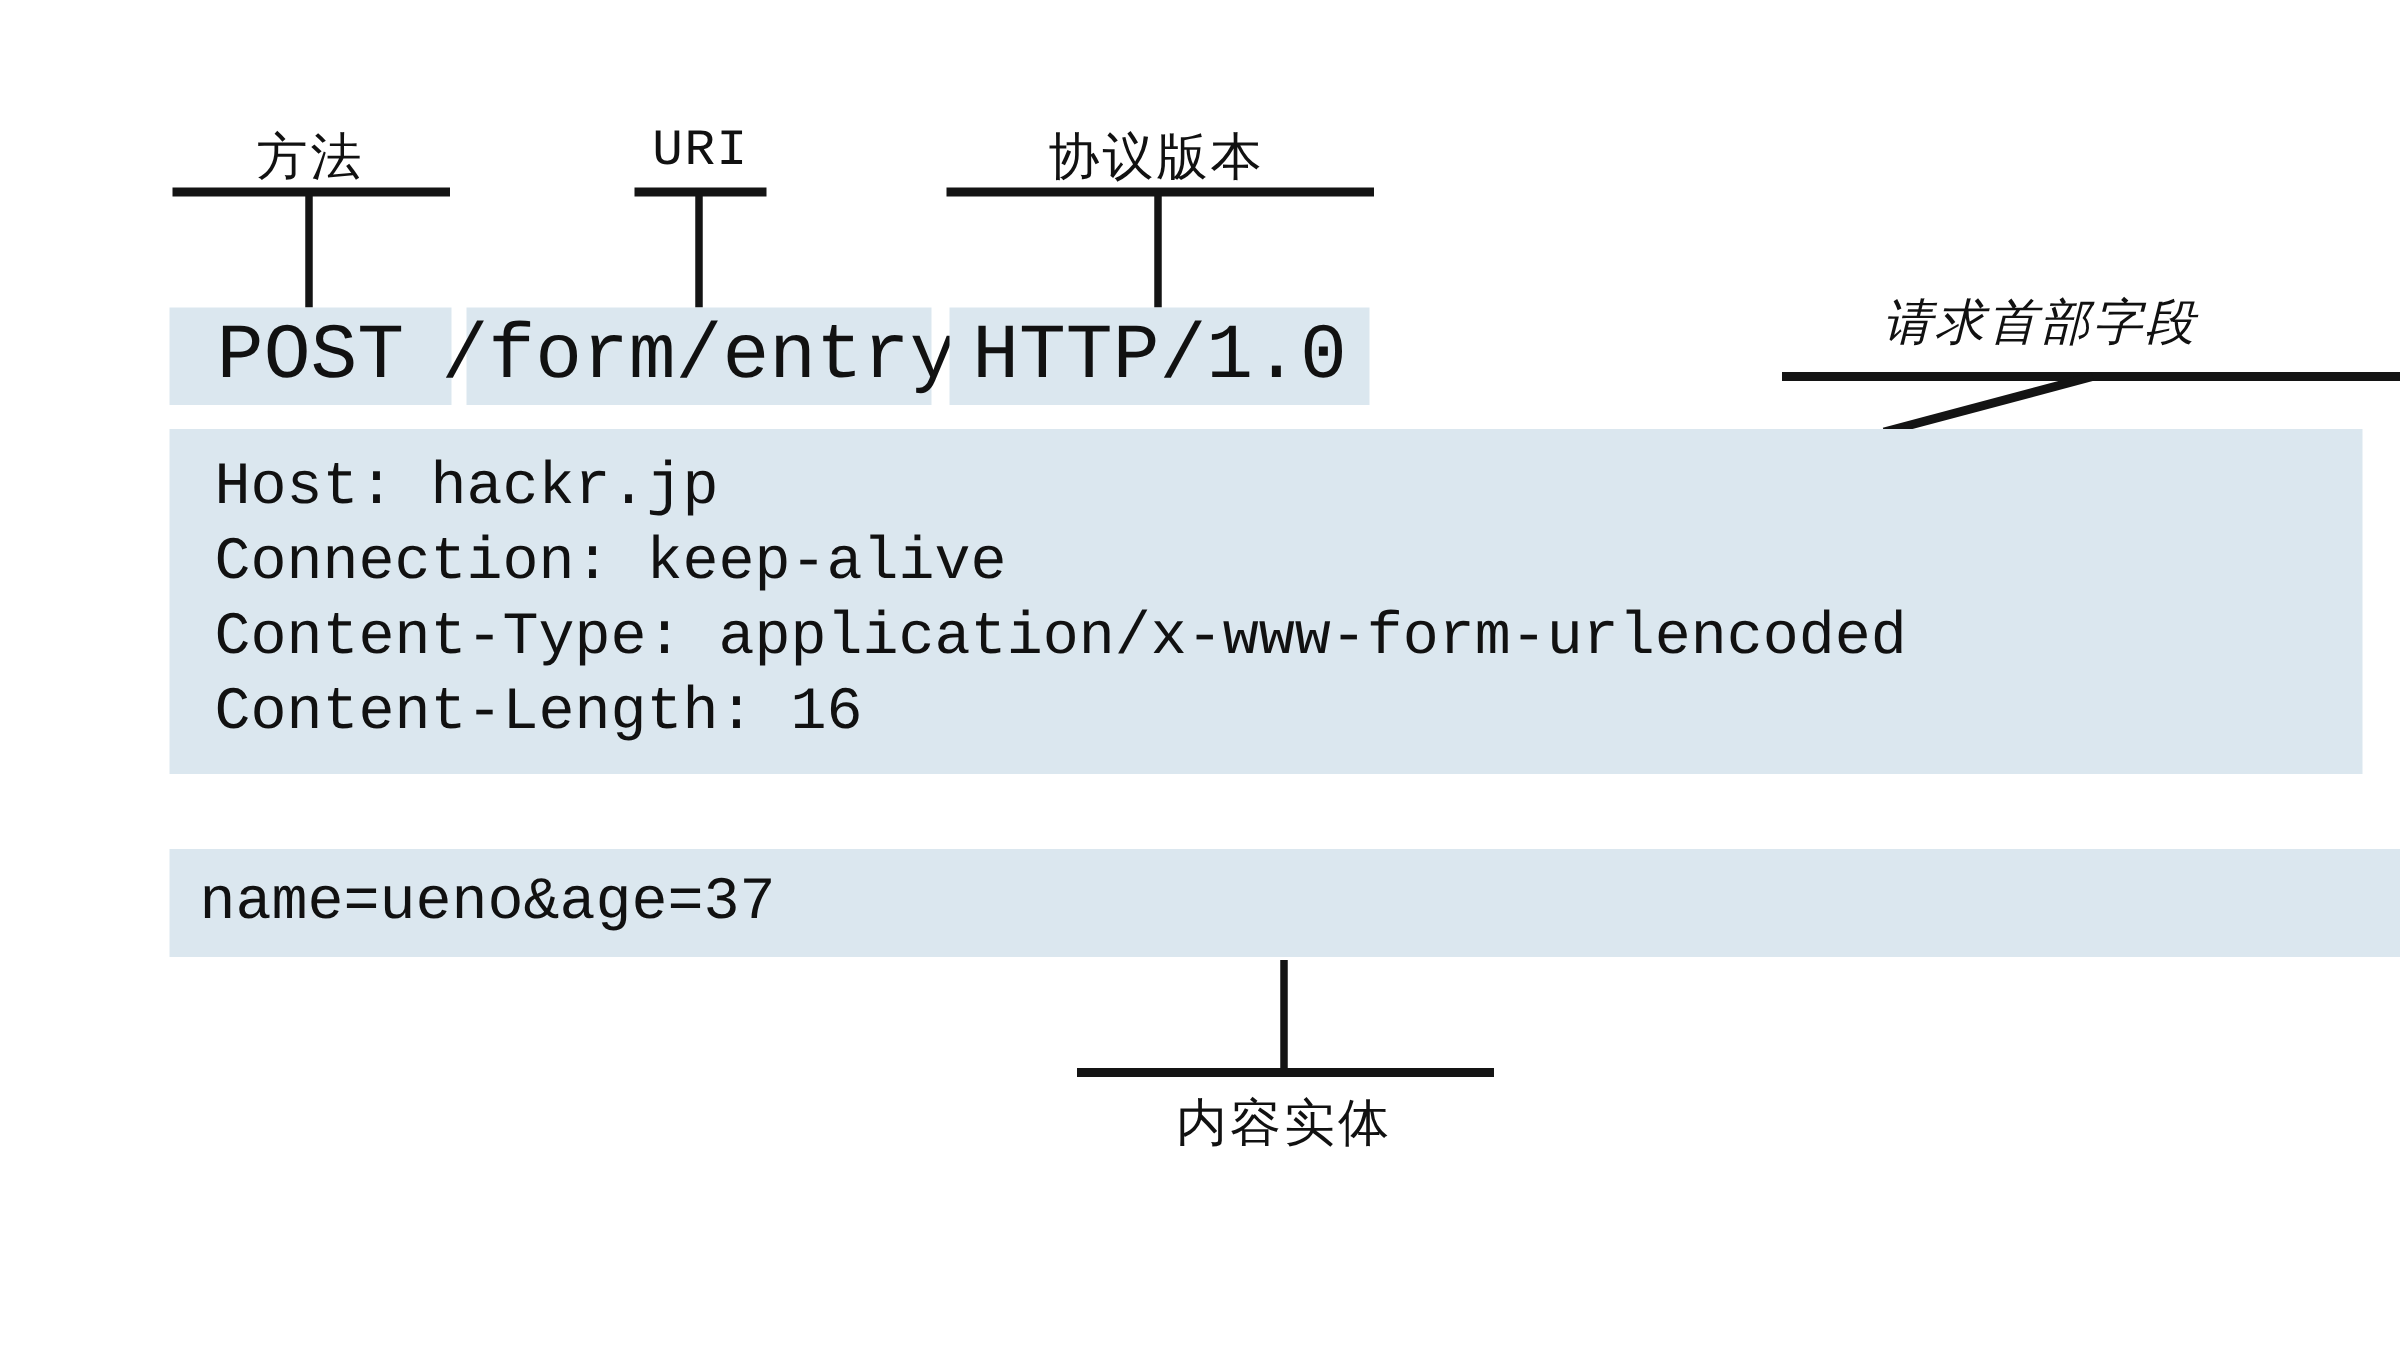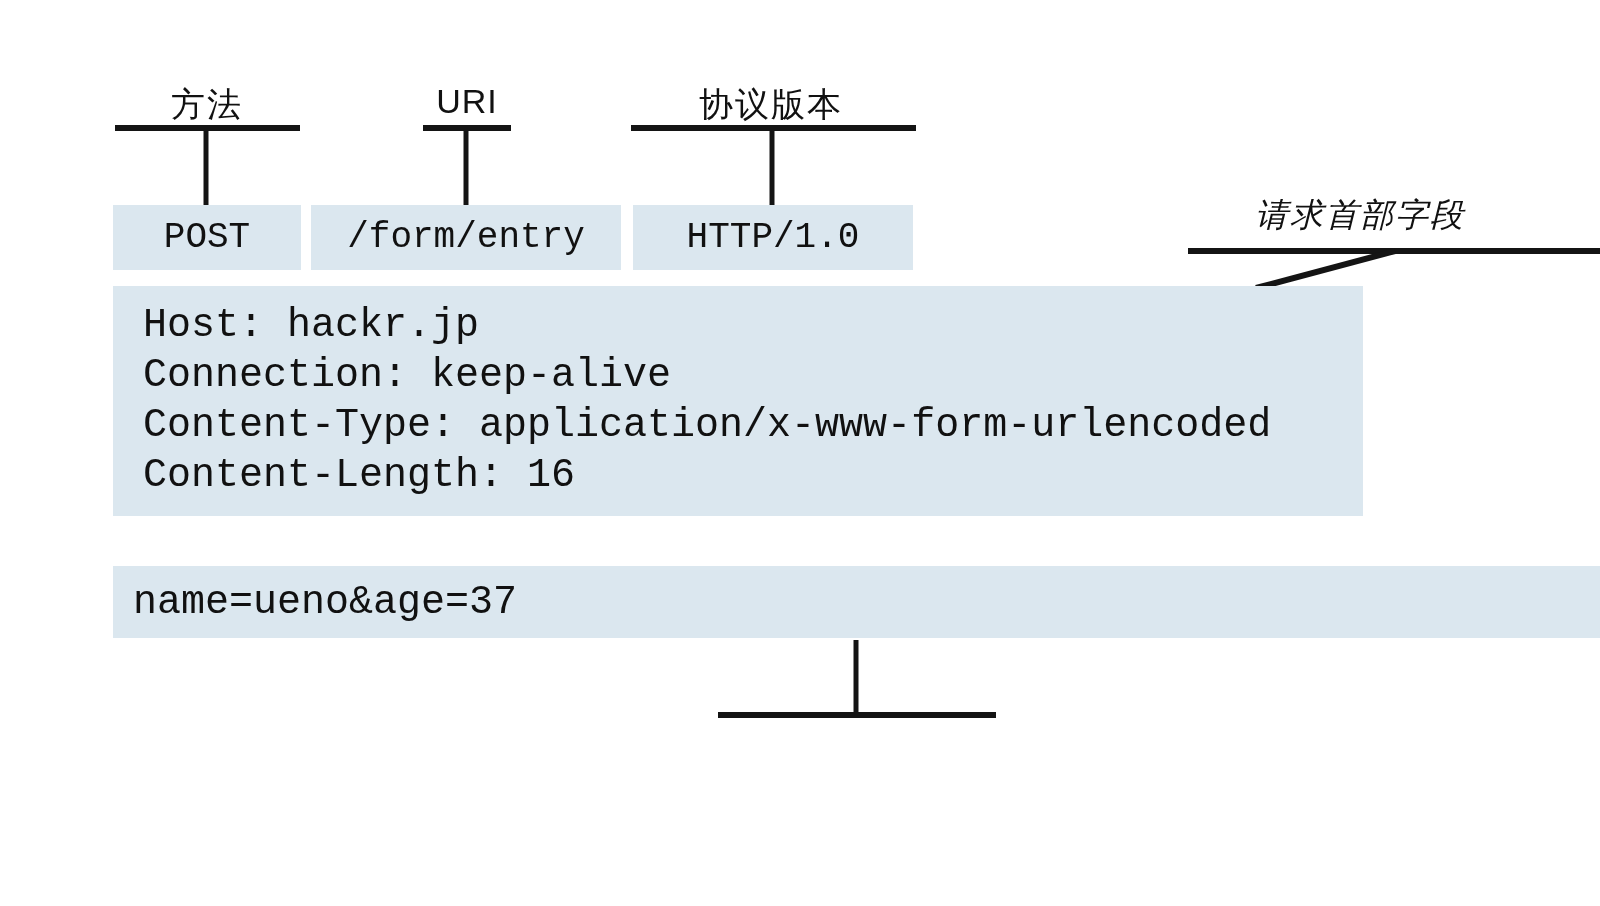--- a/index.html
+++ b/index.html
@@ -36,28 +36,28 @@
     white-space:nowrap;
   }
 
   
   .value-box{
     position:absolute;
     top:205px;height:65px;
     background:var(--block-bg);
     display:flex;align-items:center;justify-content:center;
     font-family:"Liberation Mono","DejaVu Sans Mono",monospace;
-    font-size:36px;
+    font-size:52px;
     white-space:nowrap;
   }
 
   
   .headers-block{
     position:absolute;
-    left:65px;top:286px;width:1250px;height:230px;
+    left:65px;top:286px;width:1462px;height:230px;
     background:var(--block-bg);
     box-sizing:border-box;
     padding:15px 0 0 30px;
   }
   .headers-block .hline{
     font-family:"Liberation Mono","DejaVu Sans Mono",monospace;
     font-size:40px;
     line-height:50px;
     white-space:nowrap;
   }
@@ -101,33 +101,34 @@
     <line class="stem" x1="724" y1="128" x2="724" y2="205"></line>
 
     <line class="thin" x1="1140" y1="251" x2="1557" y2="251"></line>
     <line class="thin" x1="1347" y1="251" x2="1208" y2="288"></line>
 
     <line class="stem" x1="808" y1="640" x2="808" y2="715"></line>
     <line class="bar" x1="670" y1="715" x2="948" y2="715"></line>
   </svg>
 
   <div class="part-label" style="left:159px; top:82px;">方法</div>
-  <div class="part-label" style="left:419px; top:82px; letter-spacing:1px;">URI</div>
+  <div class="part-label" style="left:419px; top:82px; letter-spacing:1px;font-family:Liberation Mono, monospace;">URI</div>
   <div class="part-label" style="left:723px; top:82px;">协议版本</div>
 
   <div class="value-box" style="left:65px;  width:188px;">POST</div>
   <div class="value-box" style="left:263px; width:310px;">/form/entry</div>
   <div class="value-box" style="left:585px; width:280px;">HTTP/1.0</div>
 
   <div class="part-label" style="left:1312px; top:193px; font-size:33px;font-style:italic;">请求首部字段</div>
 
   <div class="headers-block">
     <div class="hline">Host: hackr.jp</div>
     <div class="hline">Connection: keep-alive</div>
     <div class="hline">Content-Type: application/x-www-form-urlencoded</div>
     <div class="hline">Content-Length: 16</div>
   </div>
 
   <div class="body-block">name=ueno&amp;age=37</div>
 
+  <div class="part-label" style="left:808px; top:726px;">内容实体</div>
 
 
 </div>
 
 </body></html>

